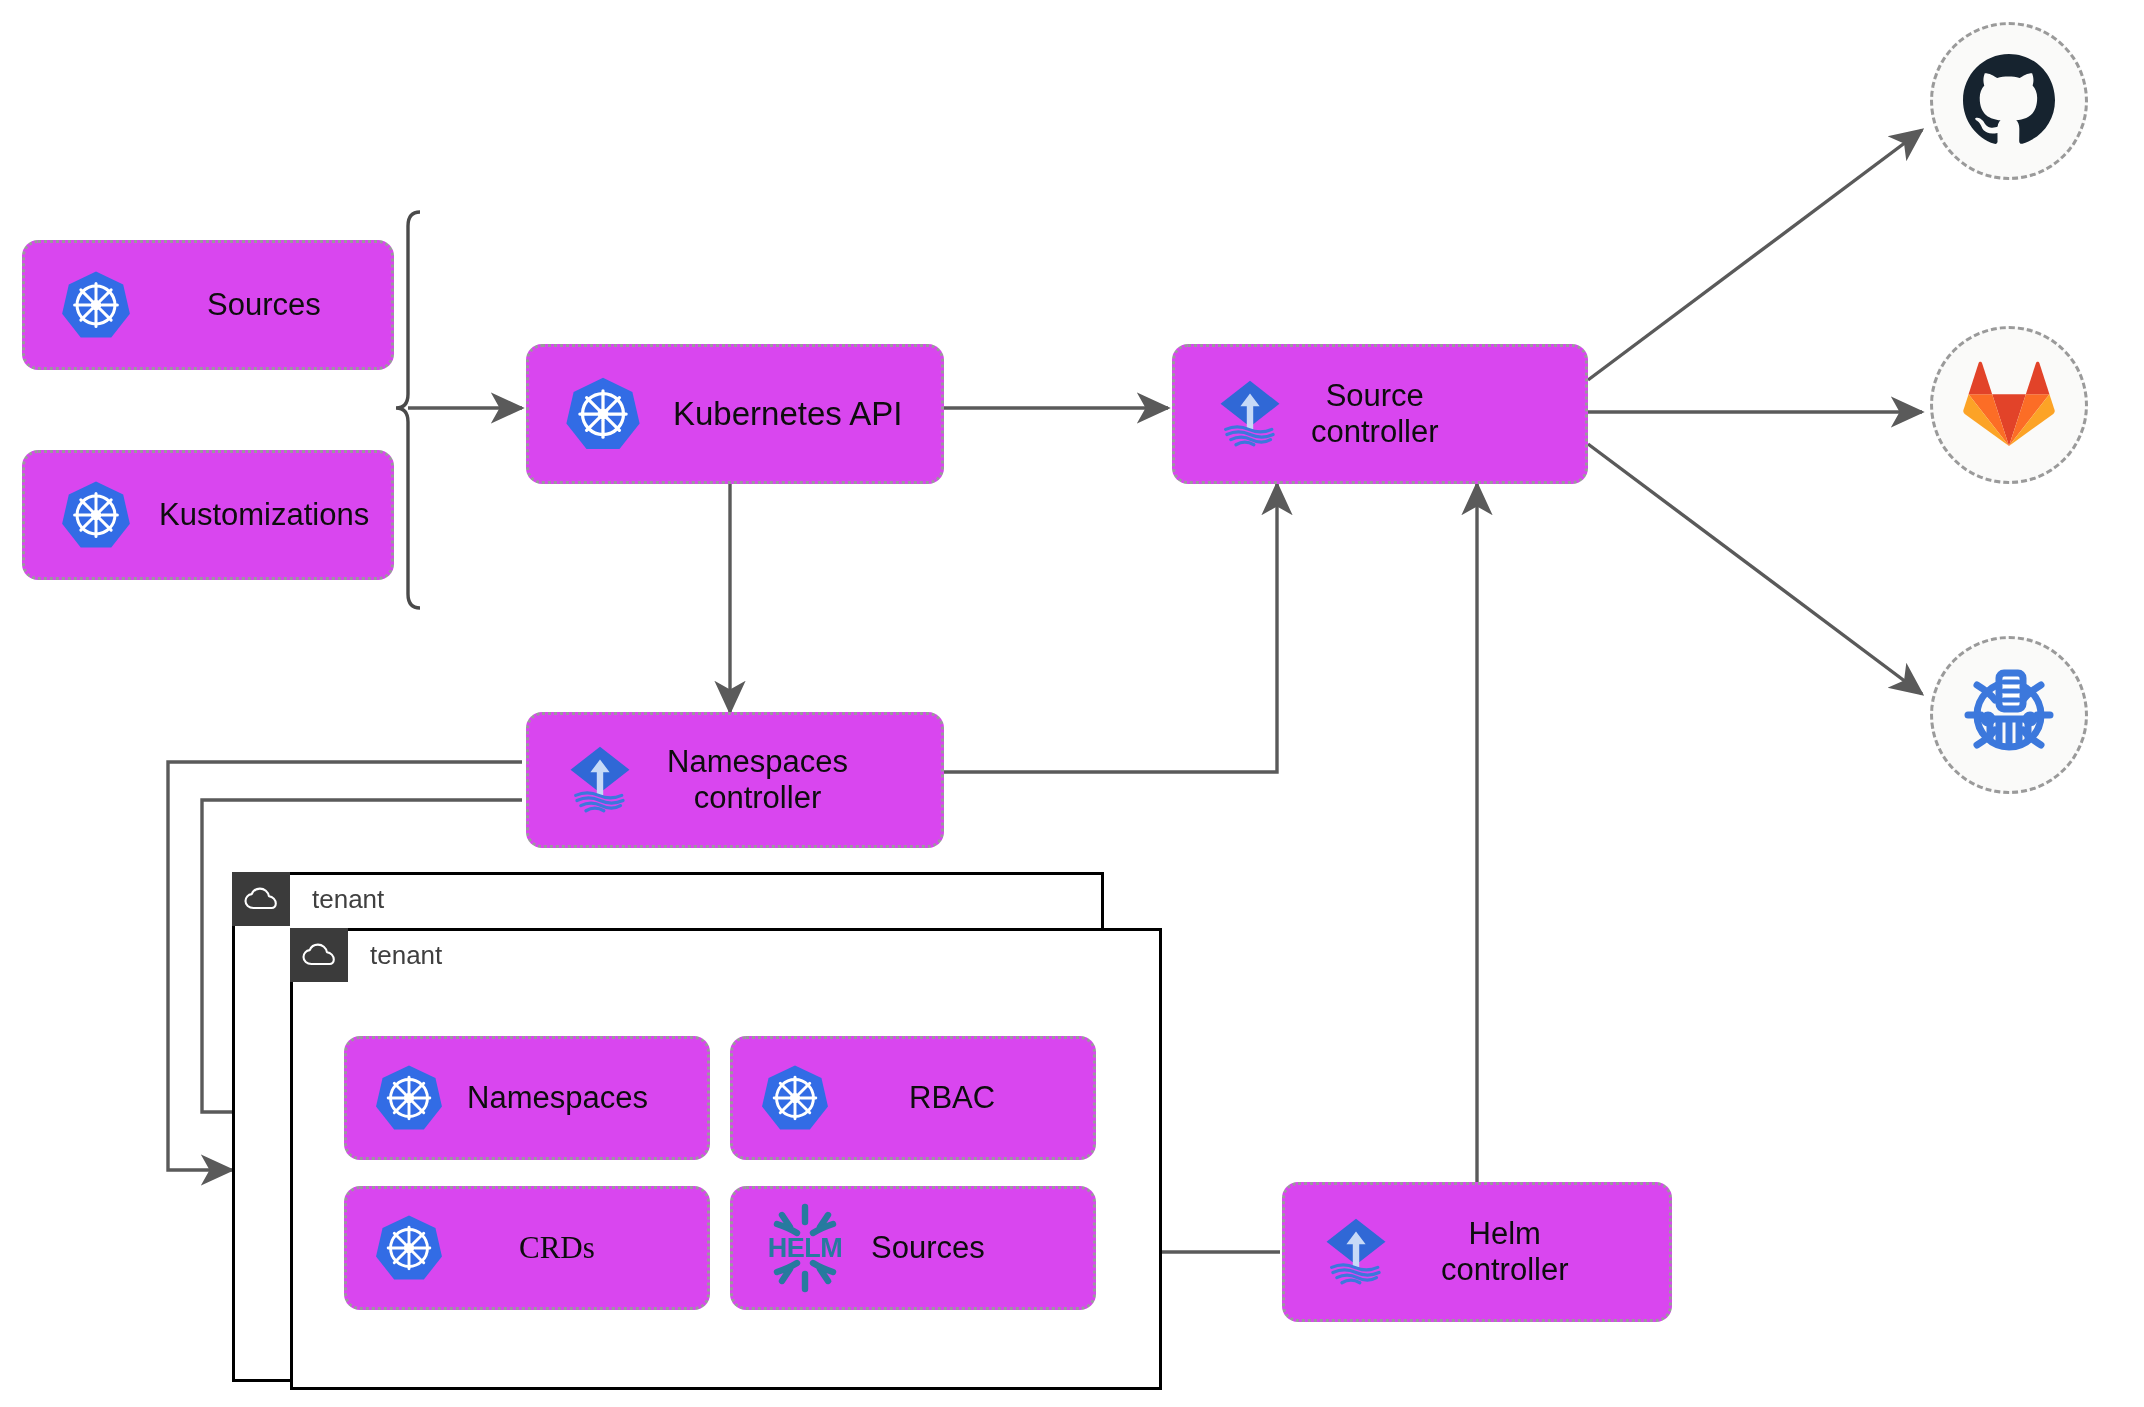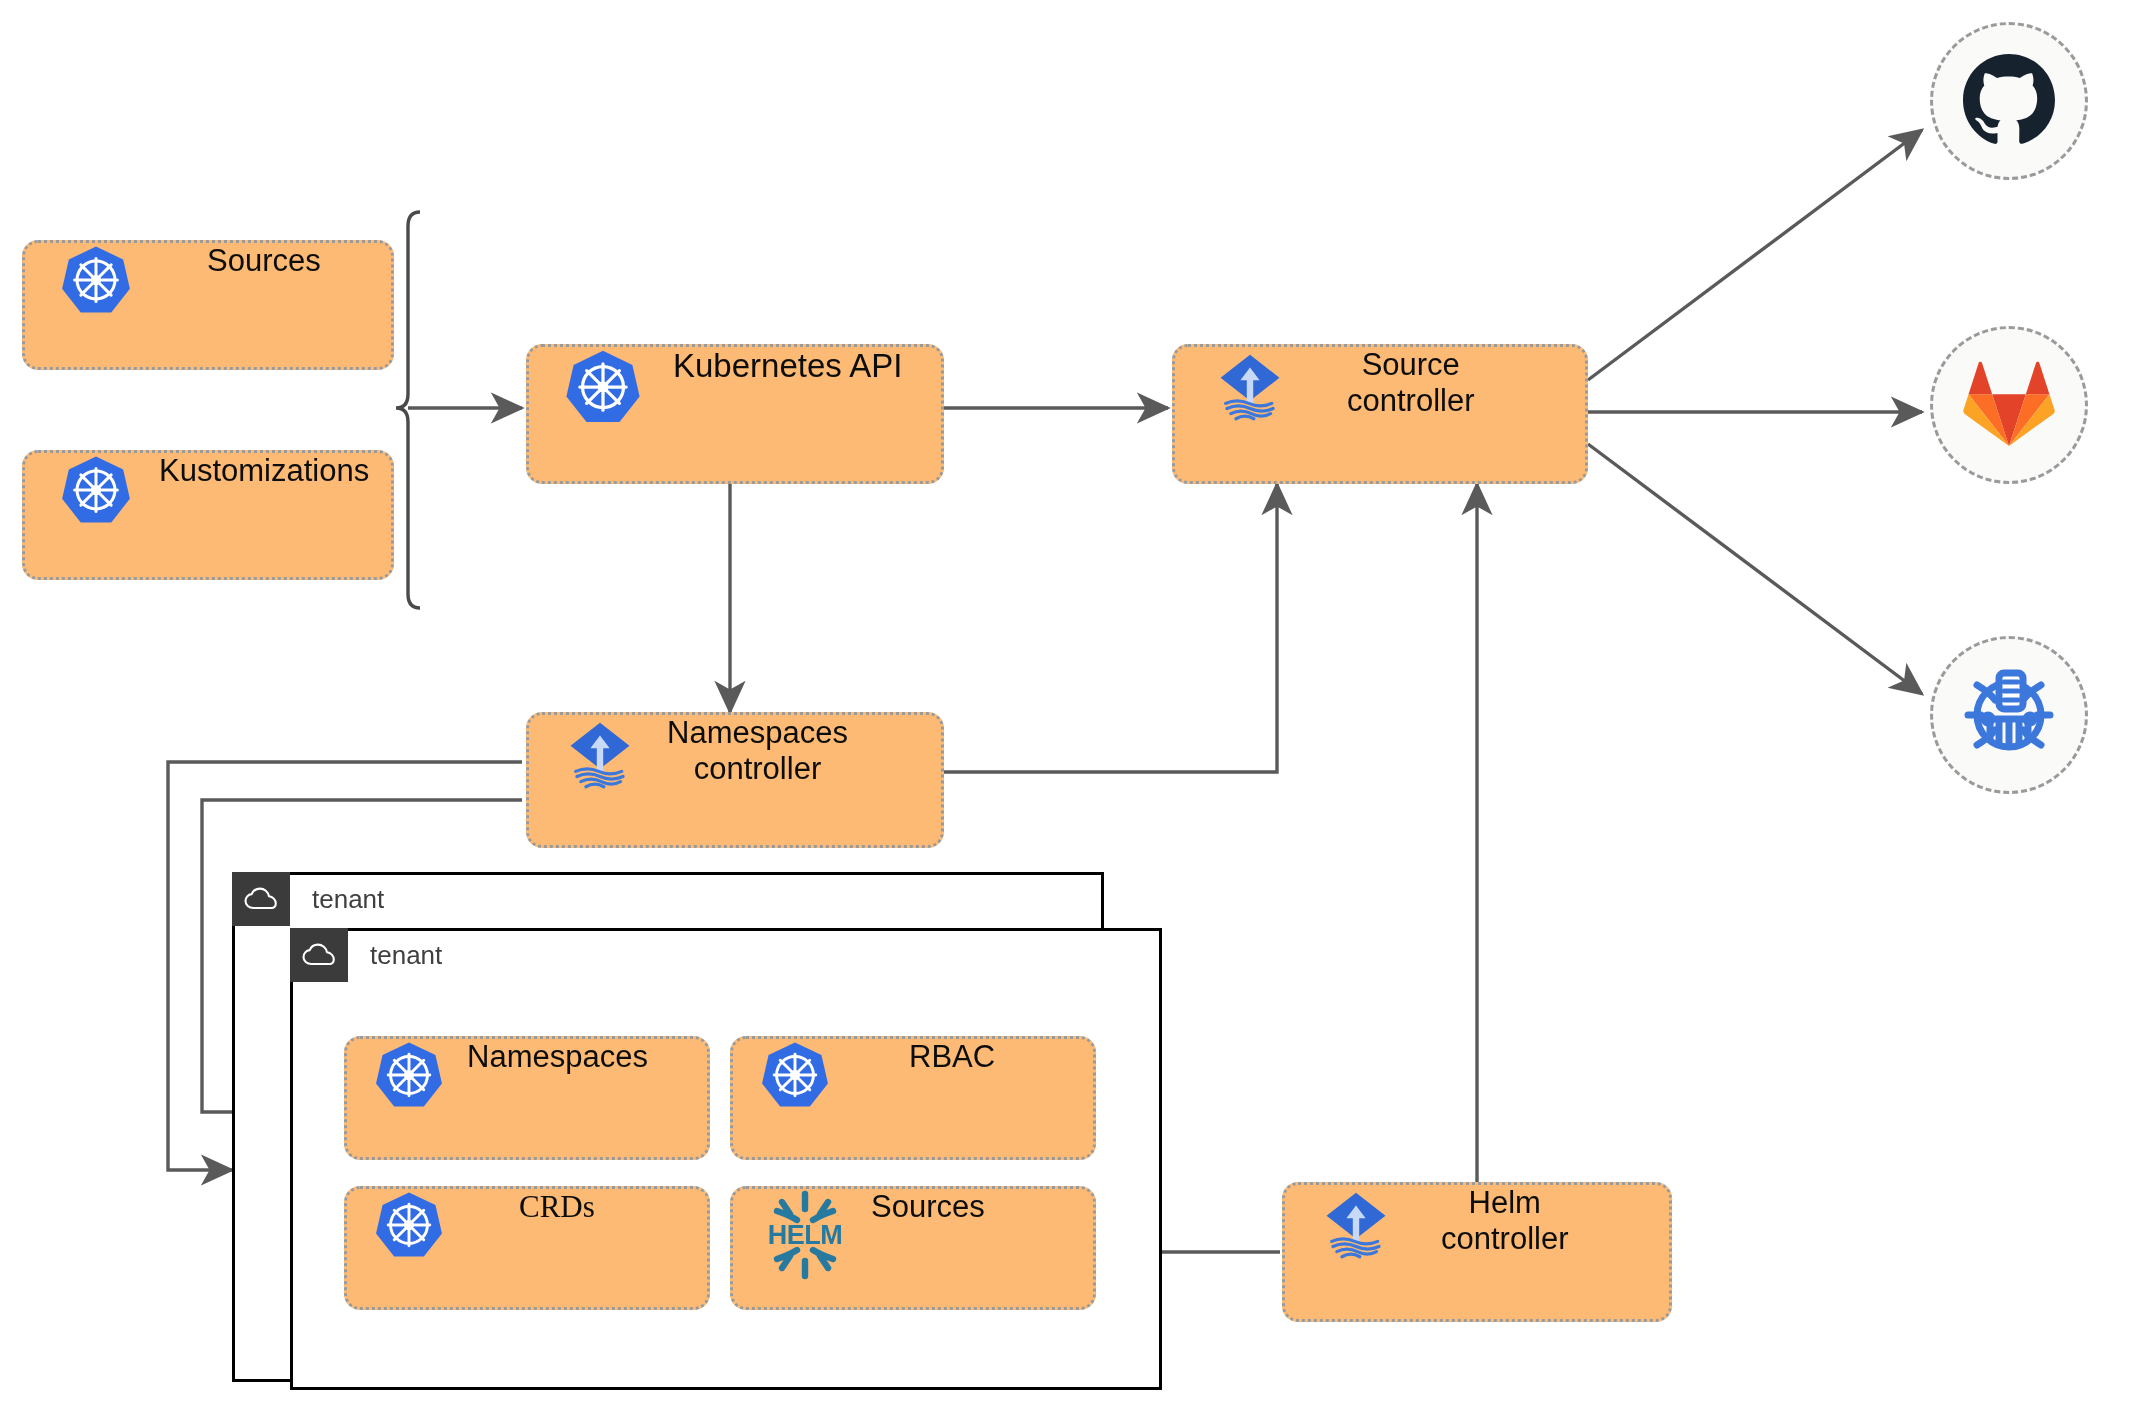--- a/index.html
+++ b/index.html
@@ -1,22 +1,22 @@
 <!DOCTYPE html>
 <html><head>
 <meta charset="utf-8">
 <style>
   html,body{margin:0;padding:0;background:#ffffff;}
   body{width:2144px;height:1407px;position:relative;overflow:hidden;
        font-family:"Liberation Sans",sans-serif;color:#111111;}
   #stage{position:absolute;left:0;top:0;width:2144px;height:1407px;}
 
   
-  .node{position:absolute;background:#fdba74;border:3px dotted #999a9b;
-        border-radius:16px;display:flex;align-items:flex-start;box-sizing:border-box;}
+  .node{position:absolute;background:#d946ef;border:3px dotted #999a9b;
+        border-radius:16px;display:flex;align-items:center;box-sizing:border-box;}
   .node .lbl{font-size:31px;color:#0d0d0d;line-height:1.15;white-space:pre-line;}
   .node .ico{flex:0 0 auto;display:flex;align-items:center;justify-content:center;}
 
   
   .circ{position:absolute;width:158px;height:158px;border-radius:50%;
         background:#fafaf9;border:3px dashed #9a9a9a;
         display:flex;align-items:center;justify-content:center;box-sizing:border-box;}
 
   
   .tenant{position:absolute;background:#ffffff;border:3px solid #000000;box-sizing:border-box;}
@@ -161,21 +161,21 @@
         <polygon points="32,6 55,24 32,42 9,24" fill="#3068D6"></polygon>
         <path d="M32 16 L39.5 26 L34.5 26 L34.5 44 L29.5 44 L29.5 26 L24.5 26 Z" fill="#c7d9f7"></path>
         <g stroke="#3C78DC" stroke-width="2.5" stroke-linecap="round" fill="none">
           <path d="M13 44 Q22 40 31 44 Q40 48 49 44"></path>
           <path d="M14 48 Q23 44 32 48 Q41 52 50 48"></path>
           <path d="M17 52 Q25 48 33 52 Q41 56 48 52"></path>
           <path d="M21 56 Q28 52 35 56"></path>
         </g>
       </svg>
     </div>
-    <div class="lbl" style="margin-left:56px;text-align:center;">Source
+    <div class="lbl" style="margin-left:20px;text-align:center;">Source
 controller</div>
   </div>
 
   <div class="node" style="left:526px;top:712px;width:418px;height:136px;z-index:5;">
     <div class="ico" style="margin-left:30px;width:82px;height:82px;">
       <svg width="82" height="82" viewBox="0 0 64 64" aria-hidden="true">
         <polygon points="32,6 55,24 32,42 9,24" fill="#3068D6"></polygon>
         <path d="M32 16 L39.5 26 L34.5 26 L34.5 44 L29.5 44 L29.5 26 L24.5 26 Z" fill="#c7d9f7"></path>
         <g stroke="#3C78DC" stroke-width="2.5" stroke-linecap="round" fill="none">
           <path d="M13 44 Q22 40 31 44 Q40 48 49 44"></path>

